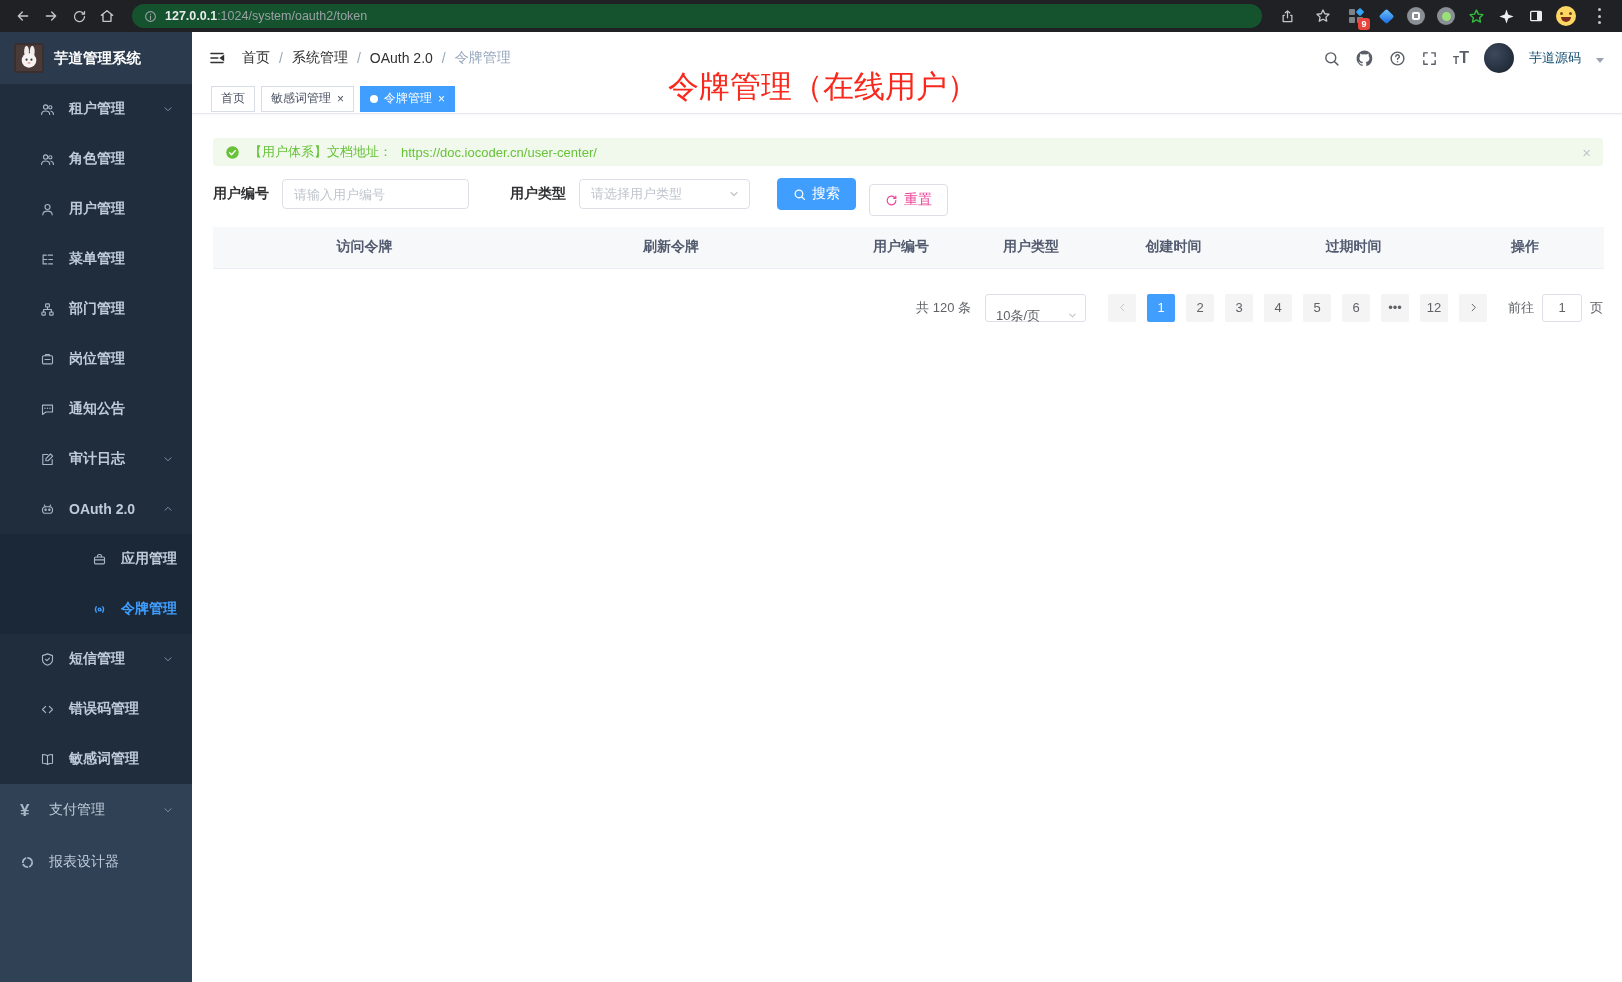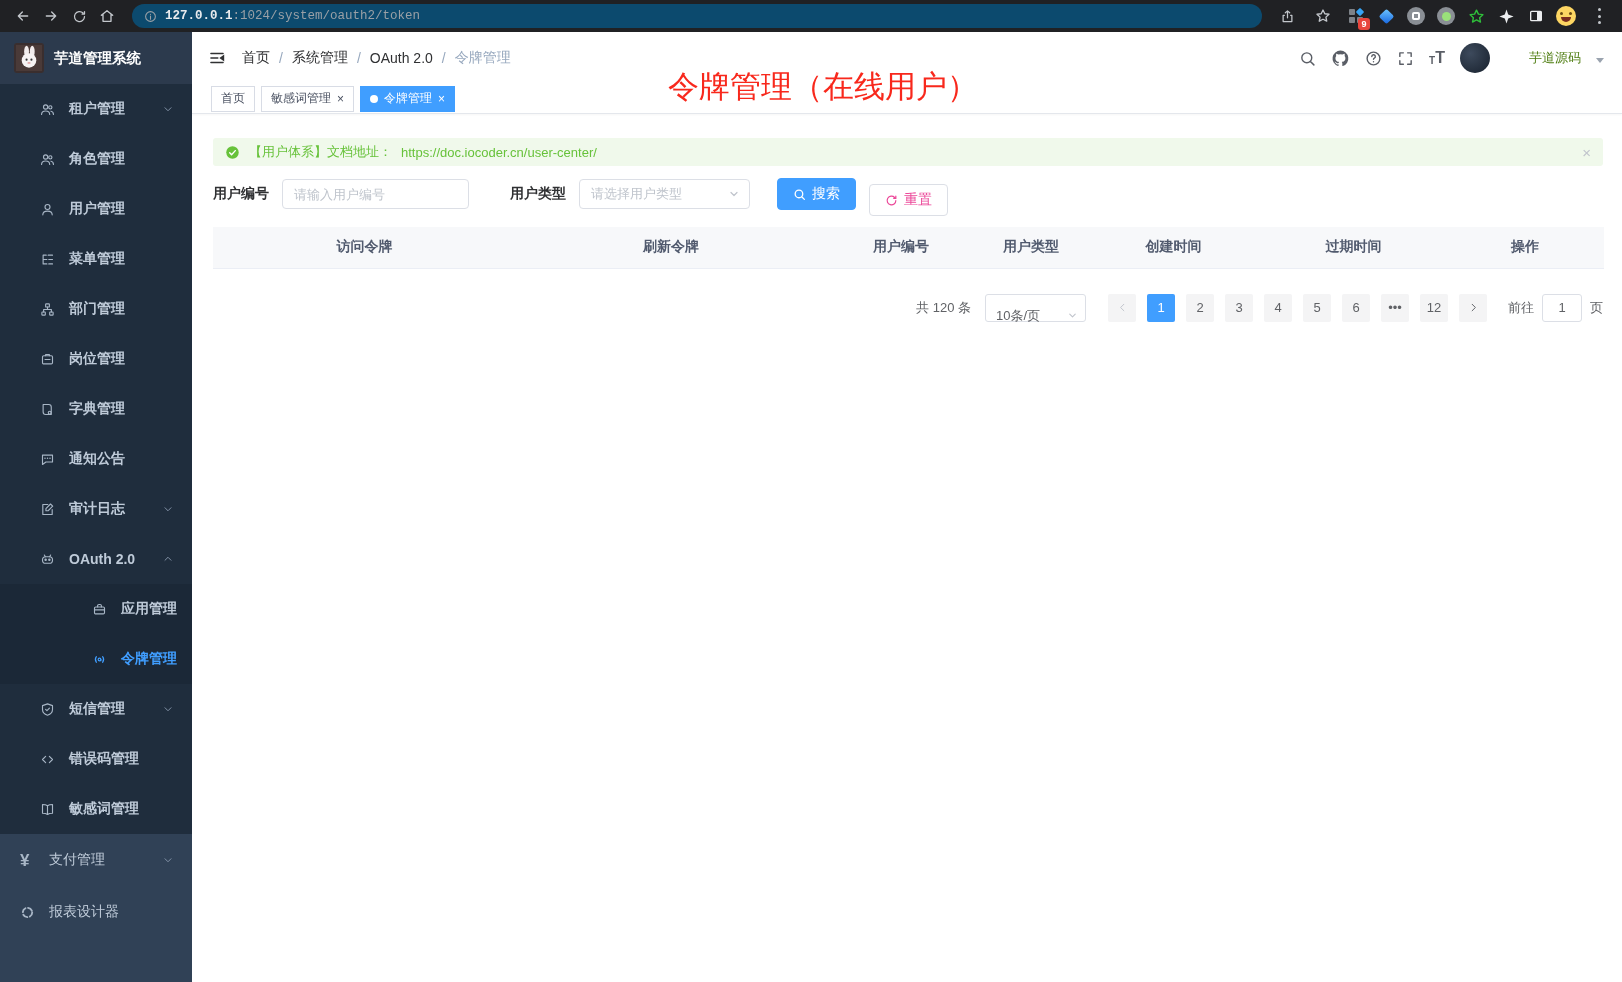--- a/index.html
+++ b/index.html
@@ -3,21 +3,21 @@
 <meta charset="utf-8">
 <style>
   * { margin:0; padding:0; box-sizing:border-box; }
   html,body { width:1622px; height:982px; overflow:hidden; }
   body { font-family:"Liberation Sans","DejaVu Sans",sans-serif; background:#fff; position:relative; font-size:14px; color:#606266; }
   svg { display:block; }
 
   
   .browser { height:32px; background:#202124; display:flex; align-items:center; padding:0 10px; gap:2px; }
   .b-ic { width:26px; height:26px; display:flex; align-items:center; justify-content:center; color:#c3c7cc; flex:0 0 auto; border-radius:50%; }
-  .omnibox { flex:1 1 auto; height:24px; background:#0c4a6e; border-radius:13px; margin:0 10px; display:flex; align-items:center; padding:0 12px; gap:8px; min-width:0;font-family:Liberation Mono, monospace; }
+  .omnibox { flex:1 1 auto; height:24px; background:#14532d; border-radius:13px; margin:0 10px; display:flex; align-items:center; padding:0 12px; gap:8px; min-width:0; }
   .omnibox .info { color:#9aa0a6; }
   .url { font-size:12.5px; color:#9aa0a6; white-space:nowrap; overflow:hidden; }
   .url b { color:#e8eaed; font-weight:700; }
   .b-right { display:flex; align-items:center; gap:10px; flex:0 0 auto; }
   .ext { position:relative; width:20px; height:20px; display:flex; align-items:center; justify-content:center; }
   .ext-grid { width:14px; height:14px; display:grid; grid-template-columns:6px 6px; grid-template-rows:6px 6px; gap:2px; }
   .ext-grid i { background:#7d8288; border-radius:1px; }
   .ext-grid i.blue { background:#35a3f5; transform:rotate(45deg); }
   .badge9 { position:absolute; right:-4px; bottom:-4px; background:#e8453c; color:#fff; font-size:9px; line-height:12px; min-width:12px; text-align:center; border-radius:3px; padding:0 2px; font-weight:700; }
   .gem { width:11px; height:11px; background:linear-gradient(135deg,#6ec6ff,#1565e0); transform:rotate(45deg); border-radius:2px; }
@@ -53,21 +53,21 @@
   .hdr { height:52px; display:flex; align-items:center; padding:0 18px 0 16px; gap:0; flex:0 0 auto; }
   .hamburger { color:#303133; margin-right:16px; cursor:pointer; display:flex; }
   .crumbs { display:flex; align-items:center; gap:9px; font-size:14px; color:#303133; }
   .crumbs .sep { color:#97a8be; }
   .crumbs .last { color:#97a8be; }
   .hdr-right { margin-left:auto; display:flex; align-items:center; gap:15px; color:#5a5e66; }
   .h-ic { display:flex; cursor:pointer; align-items:center; }
   .font-ic { font-weight:700; color:#5a5e66; display:flex; align-items:flex-end; line-height:1; }
   .font-ic .sm { font-size:10px; } .font-ic .lg { font-size:16px; }
   .avatar { width:30px; height:30px; border-radius:50%; background:radial-gradient(circle at 35% 35%, #3d4a5c, #17202c); }
-  .uname { font-size:13px; color:#4d7c0f;margin-left:24px; }
+  .uname { font-size:13px; color:#0c4a6e; }
   .caret { width:0; height:0; border-left:4px solid transparent; border-right:4px solid transparent; border-top:5px solid #9aa3af; margin-top:4px; }
 
   .tabsbar { height:30px; border-bottom:1px solid #e4e7ec; box-shadow:0 1px 2px rgba(0,0,0,.04); display:flex; align-items:center; padding:0 19px; gap:6px; flex:0 0 auto; }
   .tab { height:26px; border:1px solid #d8dce5; background:#fff; color:#495060; font-size:12px; display:inline-flex; align-items:center; gap:6px; padding:0 9px; cursor:pointer; white-space:nowrap; }
   .tab .dot { width:8px; height:8px; border-radius:50%; background:#fff; display:none; }
   .tab.active { background:#409eff; border-color:#409eff; color:#fff; }
   .tab.active .dot { display:block; }
   .tab .x { font-size:12px; line-height:1; }
 
   .content { flex:1 1 auto; padding:0 19px 0 21px; position:relative; }
@@ -275,29 +275,20 @@
             <svg width="15" height="15" viewBox="0 0 24 24" fill="none" stroke="currentColor" stroke-width="1.8" stroke-linecap="round" stroke-linejoin="round">
               <rect x="4" y="6" width="16" height="13" rx="2"></rect>
               <path d="M9 6V4h6v2M8 12h8"></path>
             </svg>
           </span>
           <span class="mi-label">岗位管理</span>
         </div>
         <div class="menu-item lvl1">
           <span class="mi-icon">
             <svg width="15" height="15" viewBox="0 0 24 24" fill="none" stroke="currentColor" stroke-width="1.8" stroke-linecap="round" stroke-linejoin="round">
-              <path d="M5 4h9a4 4 0 0 1 4 4v12H9a4 4 0 0 1-4-4V4zM5 4v12"></path>
-              <circle cx="15.5" cy="17" r="2.3"></circle>
-            </svg>
-          </span>
-          <span class="mi-label">字典管理</span>
-        </div>
-        <div class="menu-item lvl1">
-          <span class="mi-icon">
-            <svg width="15" height="15" viewBox="0 0 24 24" fill="none" stroke="currentColor" stroke-width="1.8" stroke-linecap="round" stroke-linejoin="round">
               <path d="M4 5h16v11H9.5L4 20z"></path>
               <path d="M8 10h.01M12 10h.01M16 10h.01" stroke-width="2.4"></path>
             </svg>
           </span>
           <span class="mi-label">通知公告</span>
         </div>
         <div class="menu-item lvl1">
           <span class="mi-icon">
             <svg width="15" height="15" viewBox="0 0 24 24" fill="none" stroke="currentColor" stroke-width="1.8" stroke-linecap="round" stroke-linejoin="round">
               <path d="M12.5 4H4.5v16h15v-8"></path>

